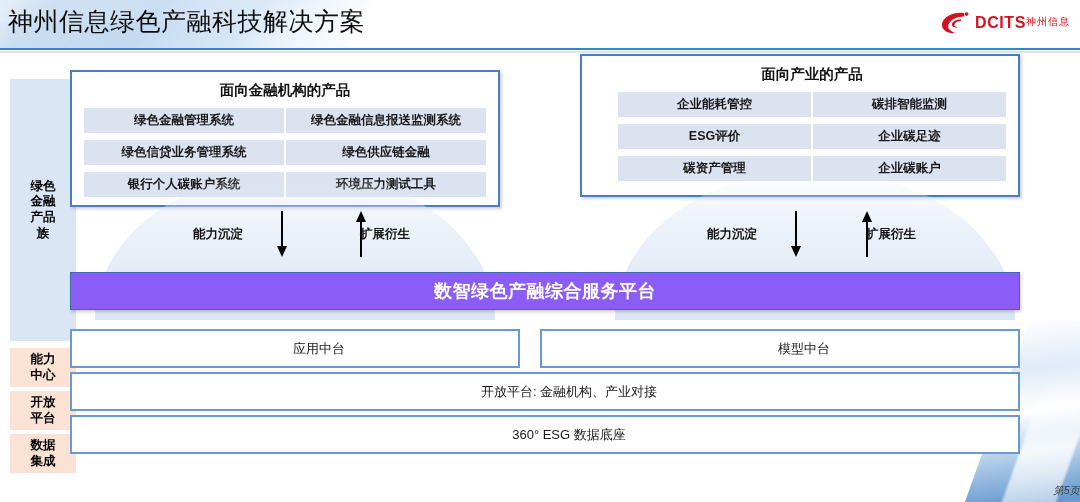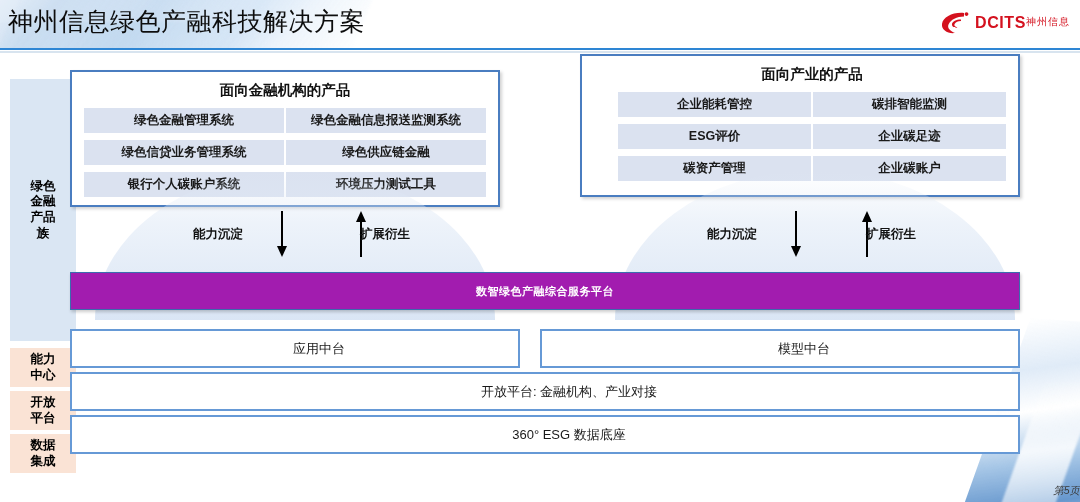--- a/index.html
+++ b/index.html
@@ -199,28 +199,28 @@
     font-size: 12.5px;
     font-weight: bold;
     color: #111;
     white-space: nowrap;
   }
   .arrow { position: absolute; }
 
   
   .platform-bar {
     position: absolute;
-    background: #a21caf;
+    background: #8b5cf6;
     border: 1px solid #3b6cae;
     box-sizing: border-box;
     display: flex;
     align-items: center;
     justify-content: center;
     color: #ffffff;
-    font-size: 11px;
+    font-size: 18px;
     font-weight: bold;
     letter-spacing: .5px;
     box-shadow: 1px 2px 3px rgba(0,0,0,.2);
   }
 
   
   .obox {
     position: absolute;
     border: 2px solid #6699d6;
     background: #ffffff;

